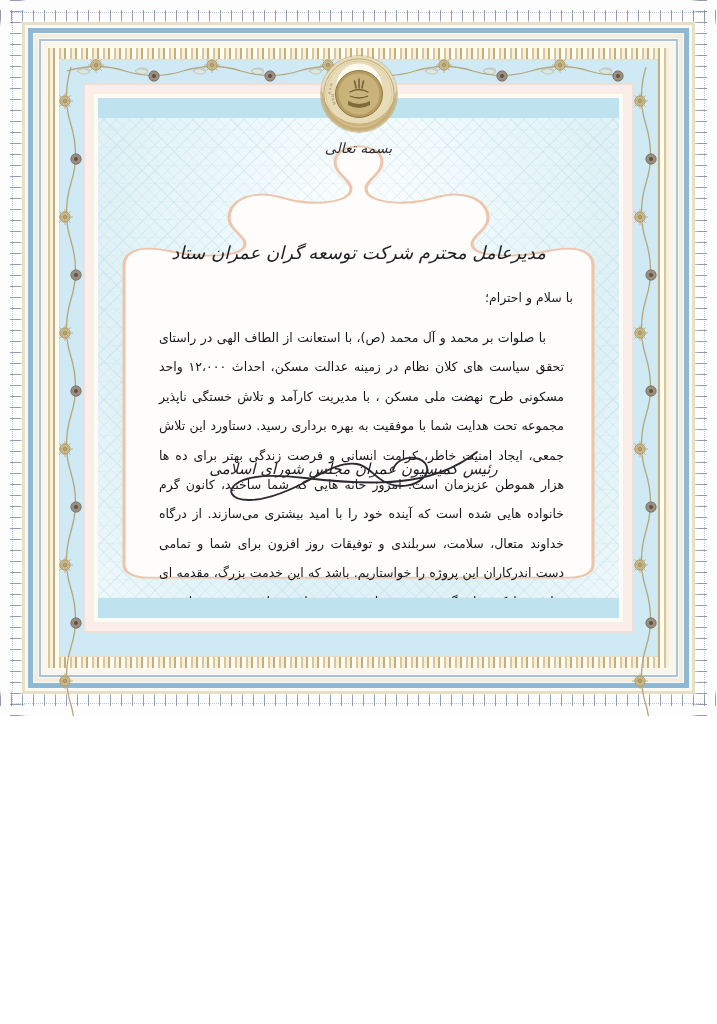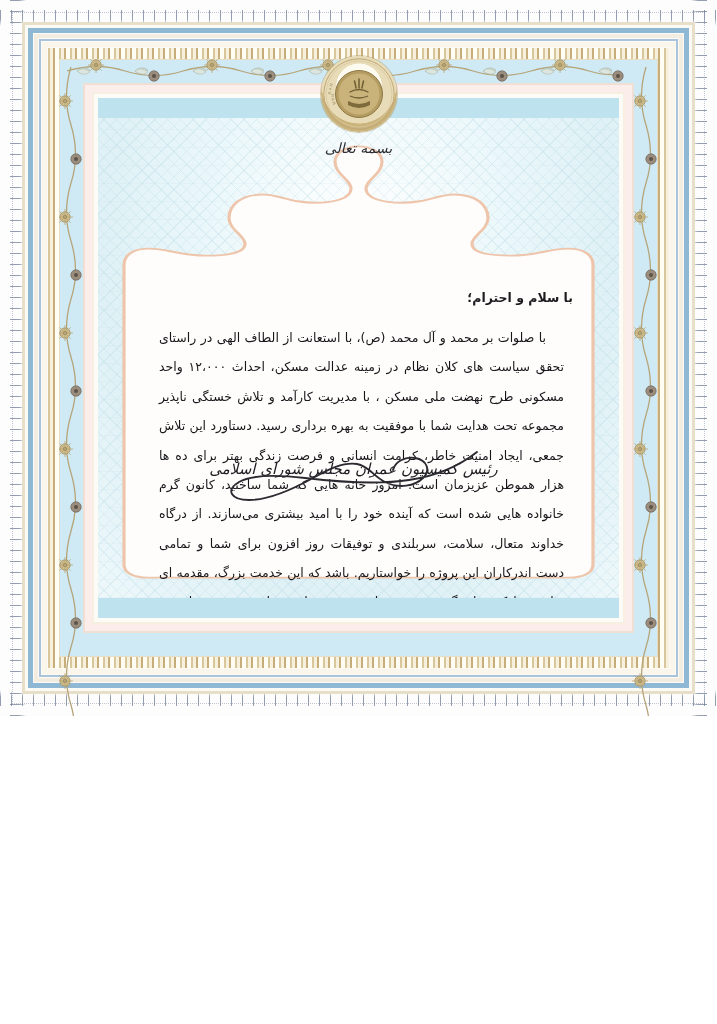--- a/index.html
+++ b/index.html
@@ -93,21 +93,21 @@
   
   .basmala{position:absolute;left:0;right:0;top:22px;text-align:center;
     font-family:"DejaVu Sans","Liberation Sans",sans-serif;
     font-size:14px;color:#2d2d33;font-style:italic;letter-spacing:.5px;z-index:5;}
 
   .addr{position:absolute;left:40px;right:40px;z-index:5;text-align:center;
     color:#1f2024;font-style:italic;}
   .addr1{top:88px;font-size:18px;}
   .addr2{top:124px;font-size:18px;}
 
-  .greet{position:absolute;right:46px;top:172px;z-index:5;font-size:12.5px;color:#1b1b1f;font-weight:bold;}
+  .greet{position:absolute;right:46px;top:172px;z-index:5;font-size:12.5px;color:#1b1b1f;}
 
   .body{position:absolute;left:52px;right:46px;top:196px;z-index:5;
     font-size:12.5px;line-height:2.35;color:#17171b;text-align:justify;
     text-align-last:right;}
   .body p{margin:9px;text-indent:18px;}
 
   .sig{position:absolute;left:0;right:0;bottom:120px;z-index:5;text-align:center;}
   .sig-name{font-size:15px;font-style:italic;color:#1d1d22;position:relative;z-index:3;
      margin-right:60px;}
   .sig-mark{position:absolute;left:50%;transform:translateX(-50%);top:10px;z-index:2;}
@@ -279,20 +279,21 @@
                  C109,104 121,86 143,86
                  C159,86 171,100 195,100
                  C215,100 231,92 231,76
                  C231,60 215,52 215,30
                  C215,16 225,4 238.5,4 Z" fill="#fefdfb" stroke="#eec5ab" stroke-width="3.2"></path>
       </svg>
     </div>
 
     <div class="basmala">بسمه تعالی</div>
 
+    <div class="addr addr2">مدیرعامل محترم شرکت توسعه گران عمران ستاد</div>
 
     <div class="greet">با سلام و احترام؛</div>
 
     <div class="body">
       <p>با صلوات بر محمد و آل محمد (ص)، با استعانت از الطاف الهی در راستای تحقق سیاست های کلان نظام در زمینه عدالت مسکن، احداث ۱۲،۰۰۰ واحد مسکونی طرح نهضت ملی مسکن ، با مدیریت کارآمد و تلاش خستگی ناپذیر مجموعه تحت هدایت شما با موفقیت به بهره برداری رسید. دستاورد این تلاش جمعی، ایجاد امنیت خاطر، کرامت انسانی و فرصت زندگی بهتر برای ده ها هزار هموطن عزیزمان است. امروز خانه هایی که شما ساختید، کانون گرم خانواده هایی شده است که آینده خود را با امید بیشتری می‌سازند. از درگاه خداوند متعال، سلامت، سربلندی و توفیقات روز افزون برای شما و تمامی دست اندرکاران این پروژه را خواستاریم. باشد که این خدمت بزرگ، مقدمه ای برای مشارکت های گسترده تر شما در عرصه های مختلف خدمت رسانی به میهن عزیزمان باشد.</p>
     </div>
 
     <div class="sig">
       <svg class="sig-mark" width="300" height="60" viewBox="0 0 300 60">
         <path d="M268,8 C250,22 228,32 200,36 C168,41 130,38 96,34

